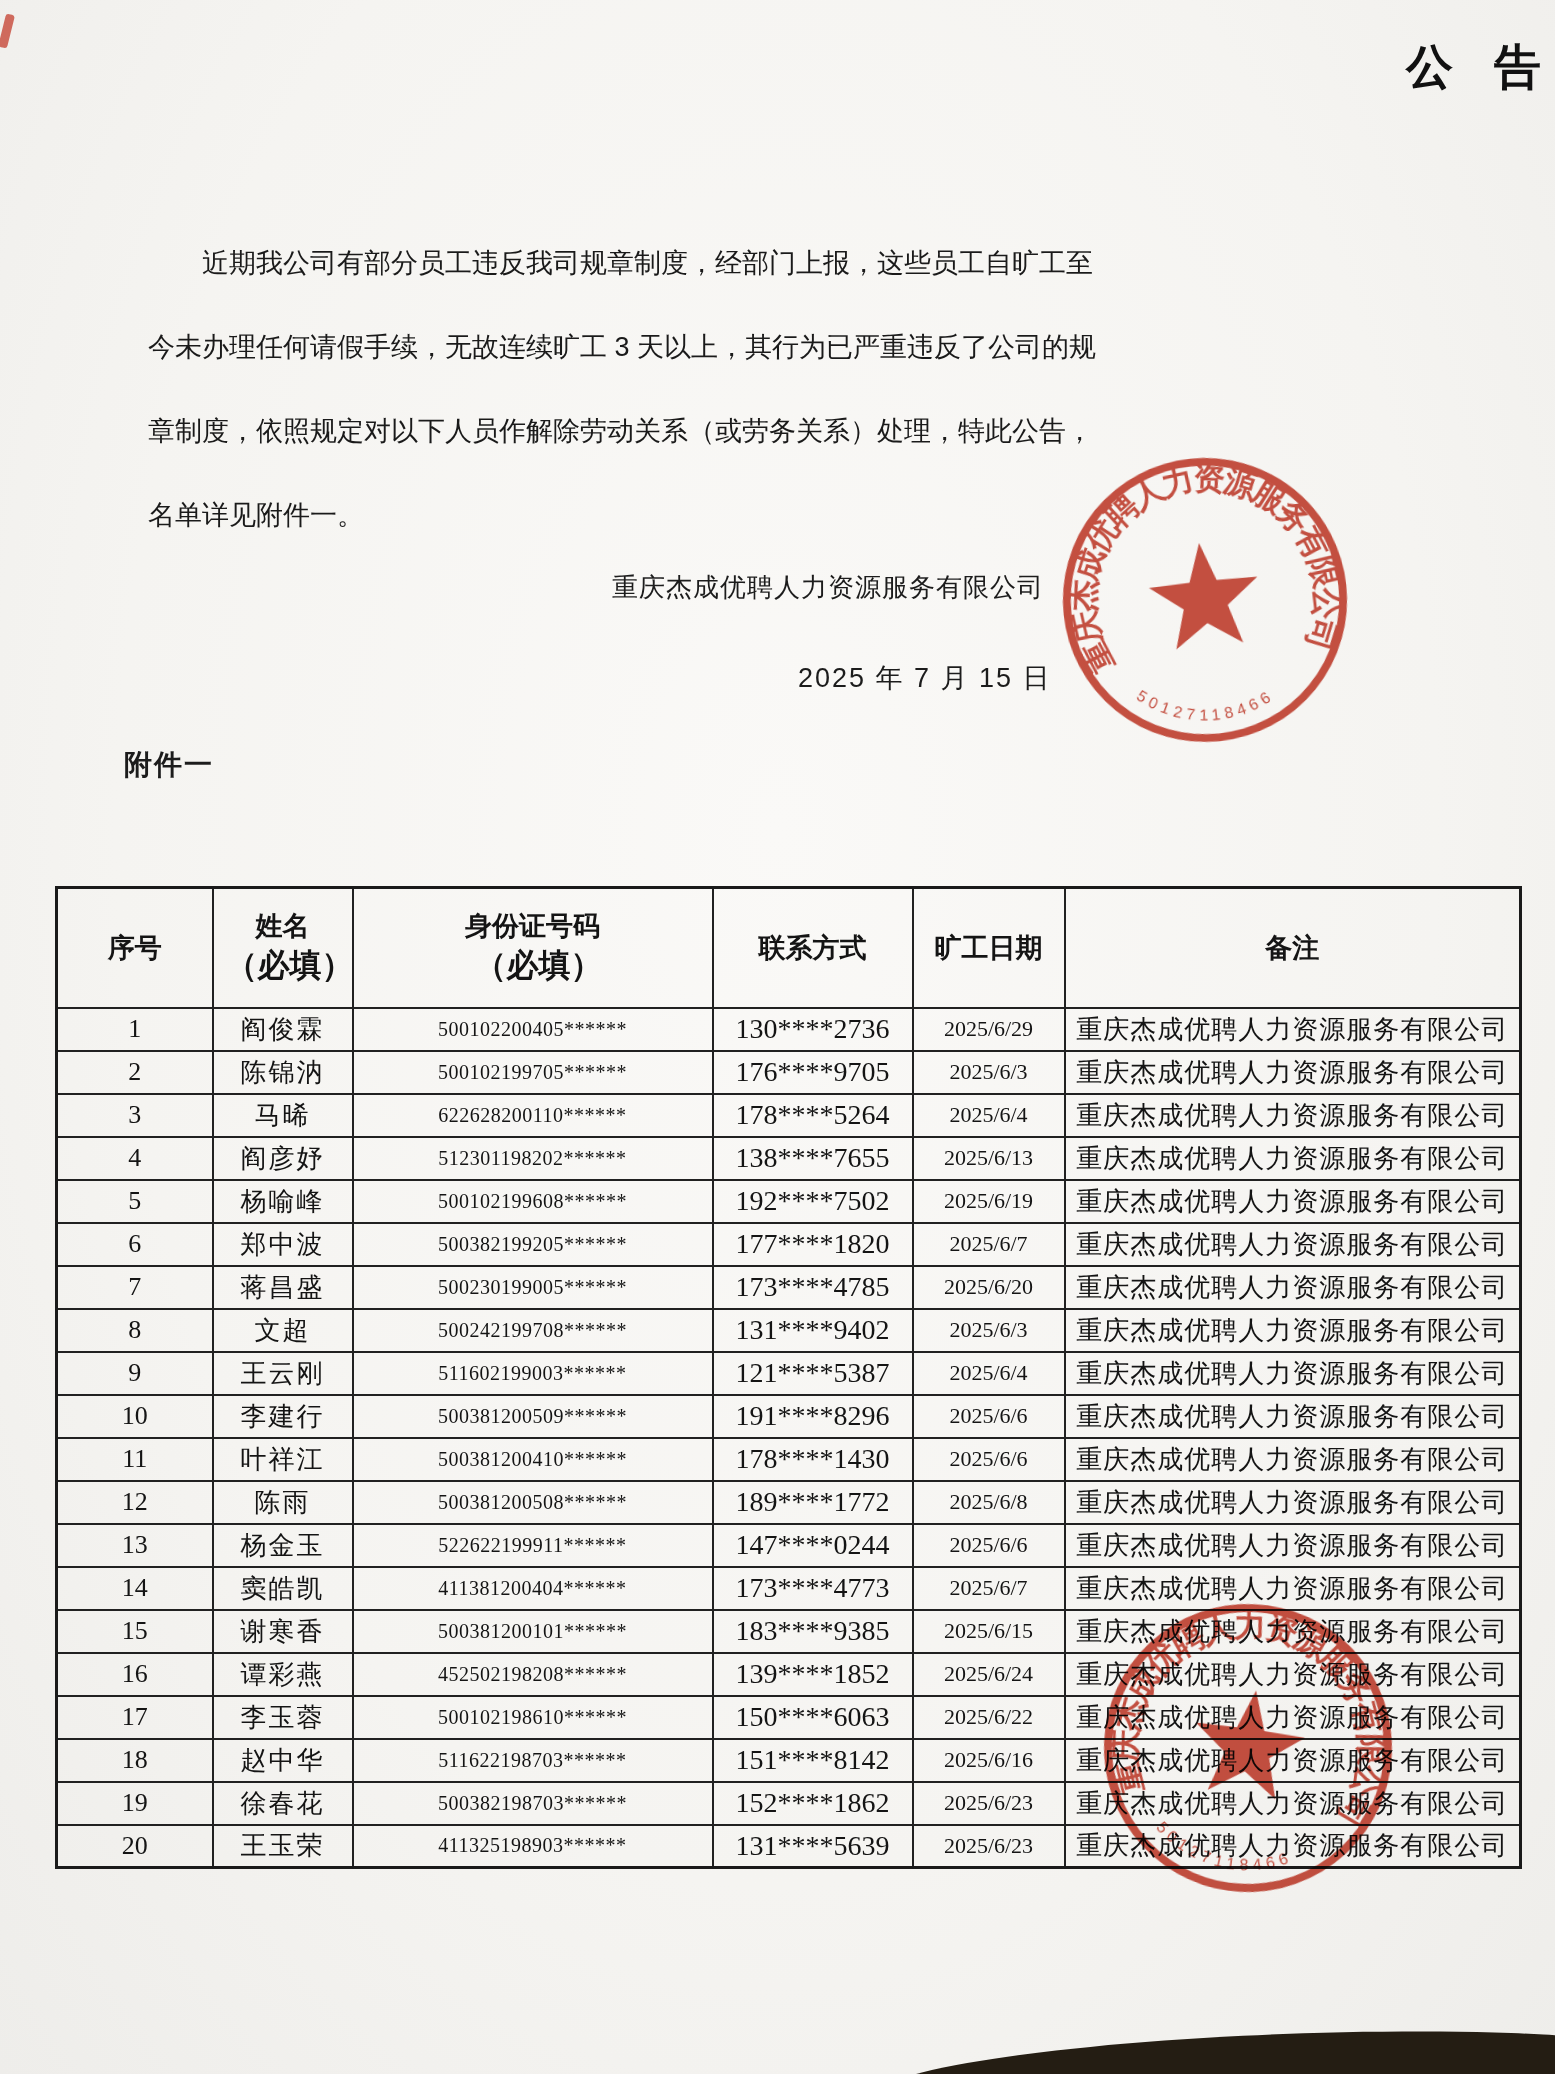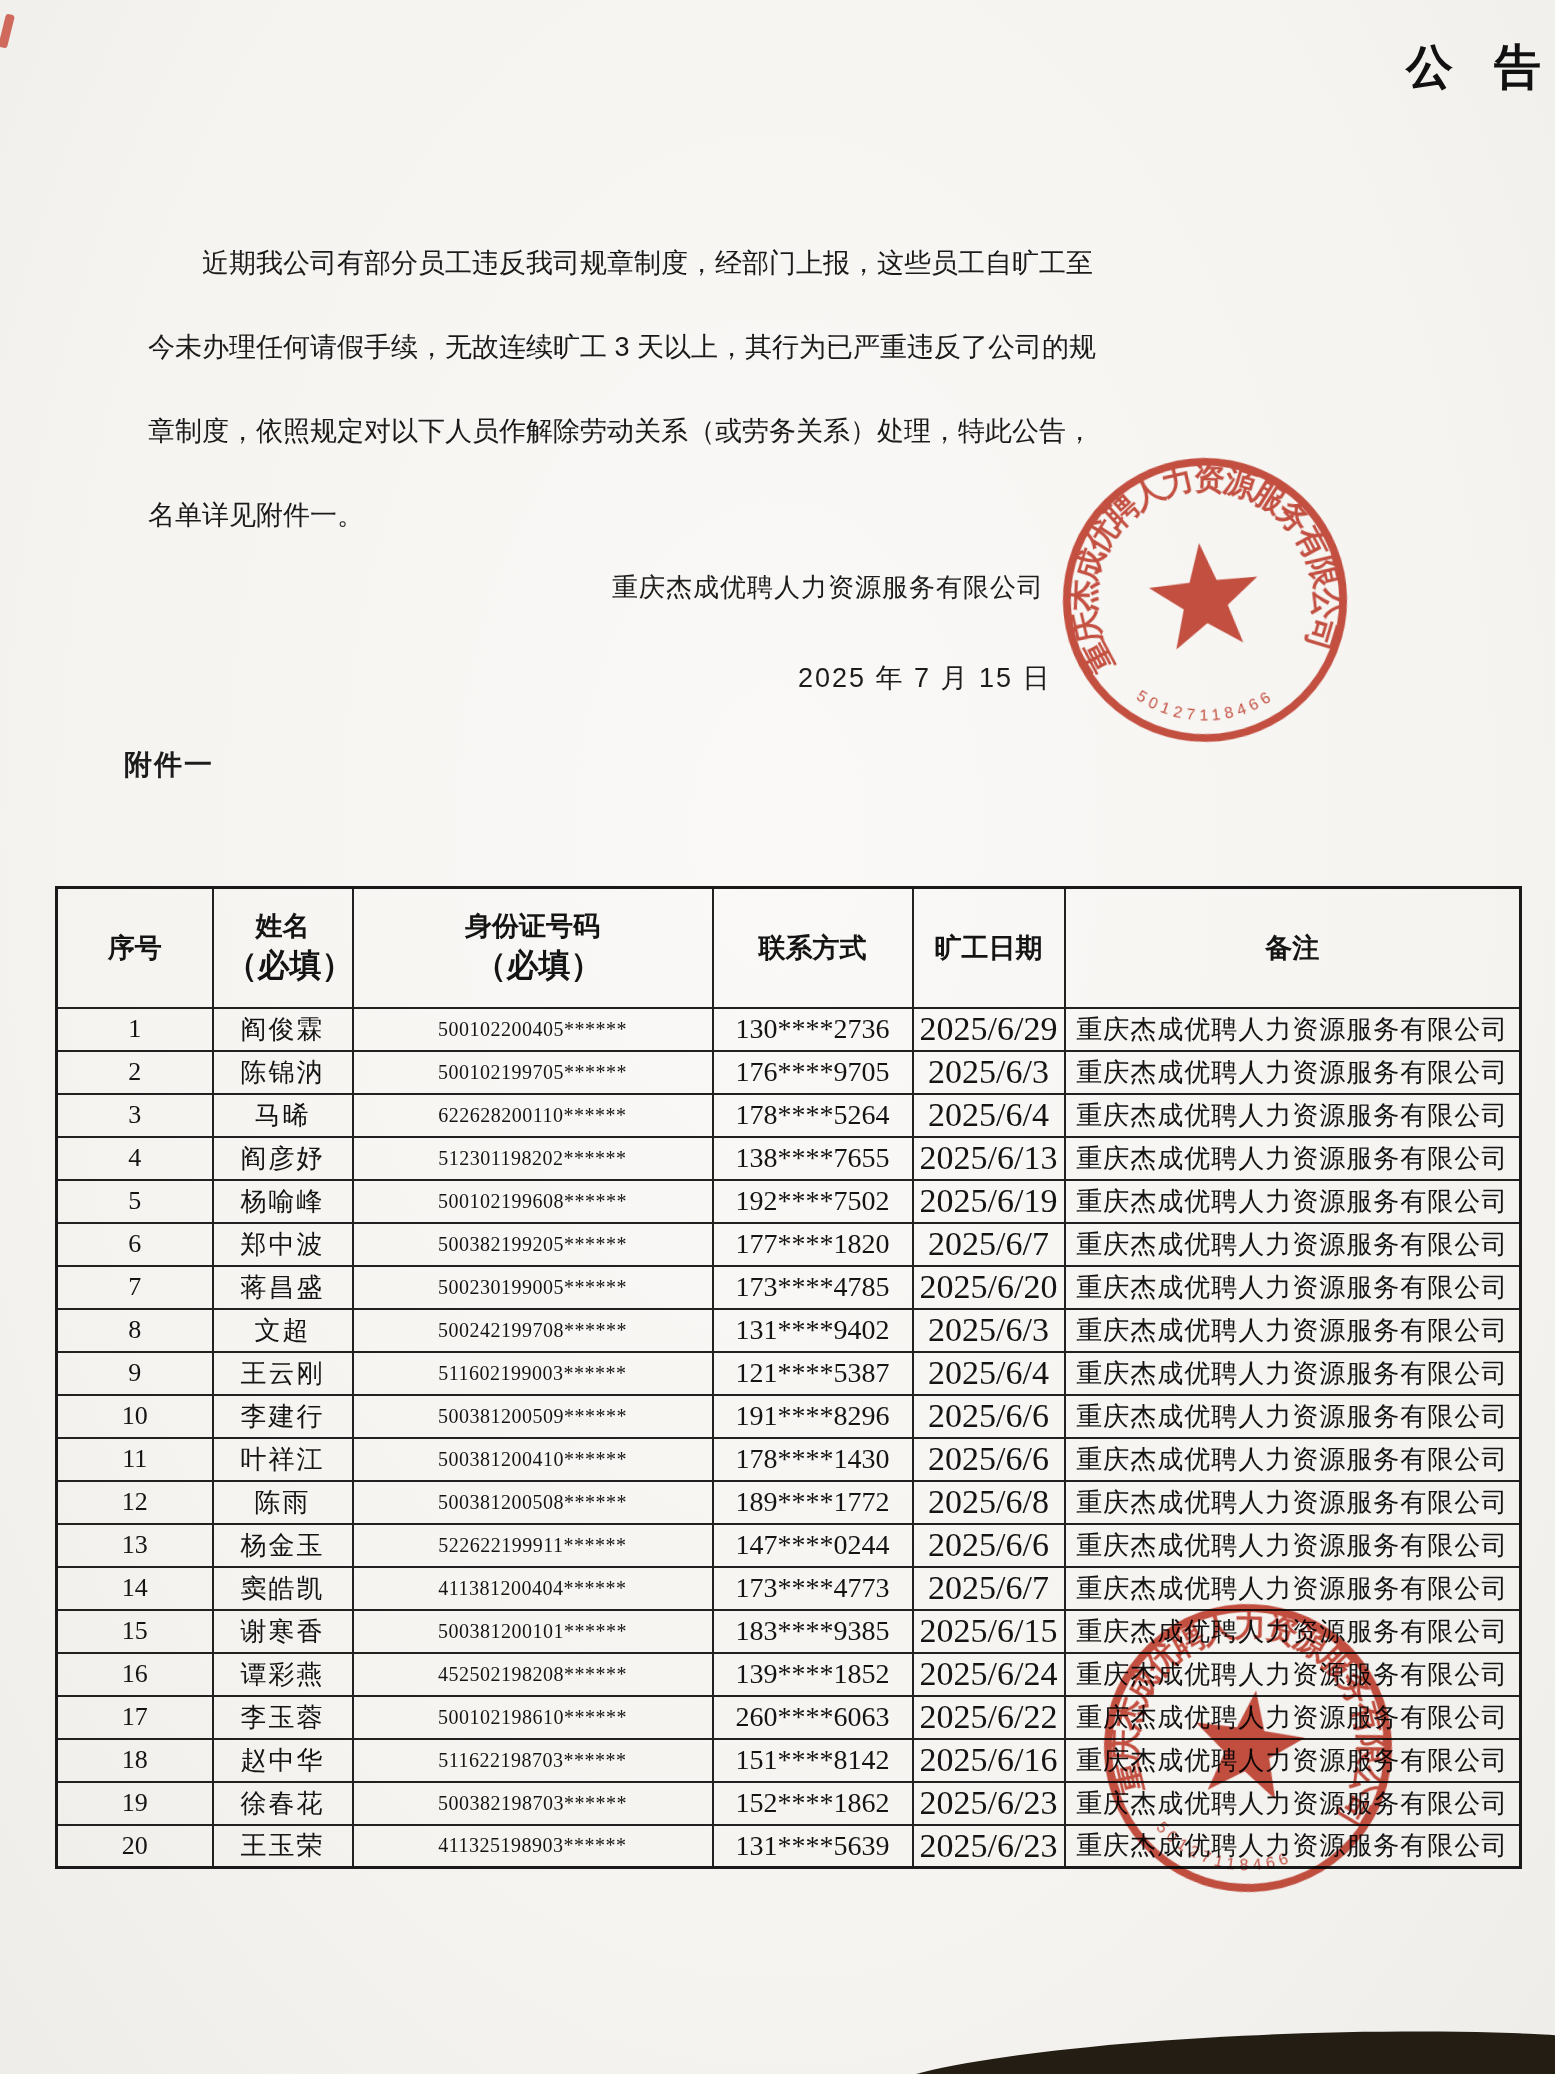--- a/index.html
+++ b/index.html
@@ -56,21 +56,21 @@
   thead tr{height:120px;}
   tbody tr{height:43px;}
   th{font-size:27px;font-weight:700;}
   th .h2{display:block;font-size:32px;margin-left:12px;}
   th .h2:empty{display:none;}
   th .h1{display:block;}
   td.c0{font-size:26px;}
   td.c1{font-size:26px;letter-spacing:2px;}
   td.c2{font-size:20px;letter-spacing:0.5px;margin-top:6px;}
   td.c3{font-size:28px;}
-  td.c4{font-size:34px;}
+  td.c4{font-size:22px;}
   td.c5{font-size:26px;letter-spacing:1px;}
   .stamp{
     position:absolute;
     mix-blend-mode:multiply;
     opacity:0.84;
     filter:blur(0.4px);
     pointer-events:none;
   }
   .stamp1{left:1057px;top:452px;width:296px;height:296px;transform:rotate(-6deg);}
   .stamp2{left:1098px;top:1598px;width:300px;height:300px;transform:rotate(8deg);}
@@ -265,21 +265,21 @@
           <td class="c1">谭彩燕</td>
           <td class="c2">452502198208******</td>
           <td class="c3">139****1852</td>
           <td class="c4">2025/6/24</td>
           <td class="c5">重庆杰成优聘人力资源服务有限公司</td>
         </tr>
         <tr>
           <td class="c0">17</td>
           <td class="c1">李玉蓉</td>
           <td class="c2">500102198610******</td>
-          <td class="c3">260****6063</td>
+          <td class="c3">150****6063</td>
           <td class="c4">2025/6/22</td>
           <td class="c5">重庆杰成优聘人力资源服务有限公司</td>
         </tr>
         <tr>
           <td class="c0">18</td>
           <td class="c1">赵中华</td>
           <td class="c2">511622198703******</td>
           <td class="c3">151****8142</td>
           <td class="c4">2025/6/16</td>
           <td class="c5">重庆杰成优聘人力资源服务有限公司</td>

